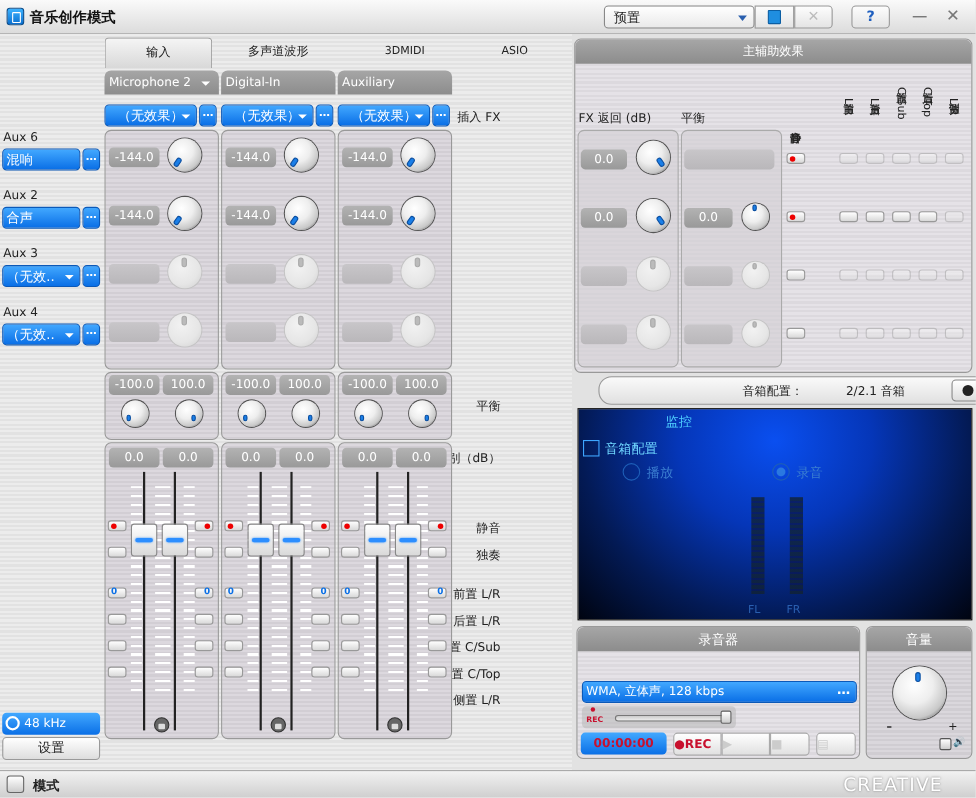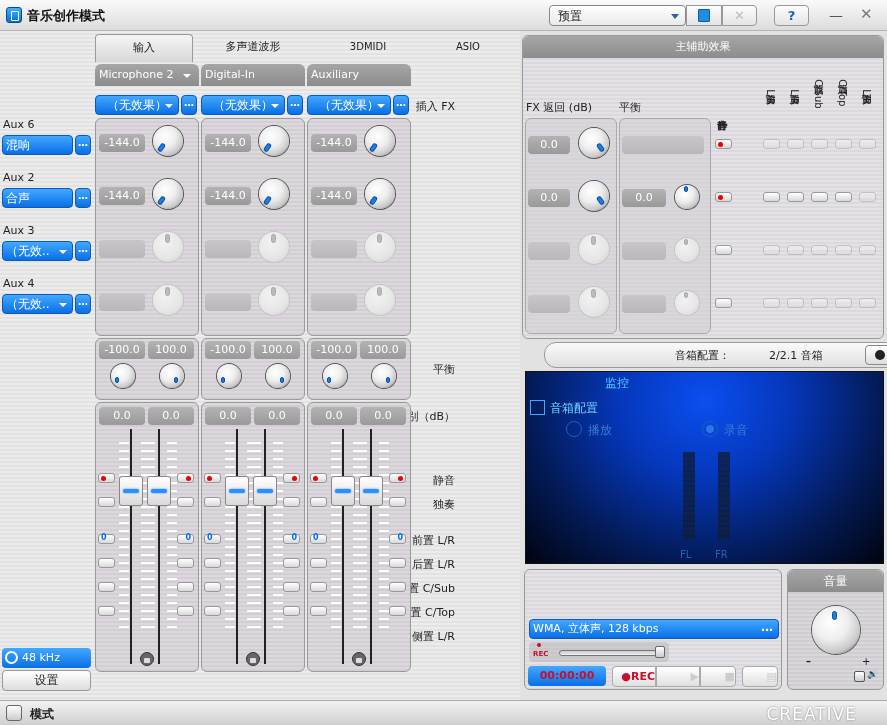--- a/index.html
+++ b/index.html
@@ -63,21 +63,21 @@
 .spkbtn:after{content:"";position:absolute;left:9px;top:4px;width:10px;height:10px;border-radius:50%;background:#222}
 .monitor{position:absolute;left:525px;top:371px;width:359px;height:193px;background:radial-gradient(ellipse at 50% 15%,#0a4ff0 0,#0536b8 35%,#031a55 70%,#000410 100%);border:1px solid #111}
 .mtab{position:absolute;top:0;height:23px;line-height:23px;text-align:center;font-size:12px}
 .meter{position:absolute;width:12px;background:repeating-linear-gradient(#123 0 3px,#0a1850 3px 5px);opacity:.8}
 .recbox{position:absolute;left:524px;top:569px;width:258px;height:121px;border:1px solid #999;border-radius:6px;background:repeating-linear-gradient(#e5e2e7 0 2px,#dcd9de 2px 4px)}
 .volbox{position:absolute;left:787px;top:569px;width:97px;height:121px;border:1px solid #999;border-radius:6px;background:repeating-linear-gradient(#dad7dc 0 2px,#d0cdd2 2px 4px)}
 .boxhead{position:absolute;left:0;top:0;height:22px;border-radius:6px 6px 0 0;background:linear-gradient(#a6a6a6,#8c8c8c);color:#fff;text-align:center;line-height:22px;font-size:12px}
 .slider-track{position:absolute;height:6px;border:1px solid #777;border-radius:3px;background:linear-gradient(#ccc,#eee)}
 .slider-thumb{position:absolute;width:10px;height:12px;border:1px solid #666;border-radius:2px;background:linear-gradient(#fff,#ccc)}
 .timebox{position:absolute;left:528px;top:666px;width:78px;height:20px;border-radius:4px;background:linear-gradient(#42a8ff,#0a6fe6);color:#c8102e;font-weight:bold;text-align:center;line-height:20px;font-size:11px}
-.tpbtn{position:absolute;top:666px;height:21px;background:linear-gradient(#fff,#e0e0e0);border:1px solid #aaa;text-align:right;line-height:19px;font-size:11px}
+.tpbtn{position:absolute;top:666px;height:21px;background:linear-gradient(#fff,#e0e0e0);border:1px solid #aaa;text-align:left;line-height:19px;font-size:11px}
 </style>
 </head>
 <body>
 
 <div class="titlebar">
   <div class="app-icon"></div>
   <div class="title">音乐创作模式</div>
   <div class="preset">
     <span>预置</span>
     <span class="caret"></span>
@@ -384,20 +384,21 @@
   <div style="position:absolute;left:62px;top:50px;color:#3b7ed0;font-size:12px">播放</div>
   <div style="position:absolute;left:176px;top:49px;width:16px;height:16px;border-radius:50%;border:1px solid #1e5fb8;background:radial-gradient(#2a78e0 35%,transparent 45%)"></div>
   <div style="position:absolute;left:198px;top:50px;color:#3b7ed0;font-size:12px">录音</div>
   <div class="meter" style="left:157px;top:80px;height:88px"></div>
   <div class="meter" style="left:192px;top:80px;height:88px"></div>
   <div style="position:absolute;left:154px;top:177px;color:#2a5fb0;font-size:10px">FL</div>
   <div style="position:absolute;left:189px;top:177px;color:#2a5fb0;font-size:10px">FR</div>
 </div>
 
 <div class="recbox">
+  <div class="boxhead" style="width:256px">录音器</div>
   <div class="bluebtn" style="left:4px;top:49px;width:250px"><span style="font-size:11px">WMA, 立体声, 128 kbps</span><span style="position:absolute;right:5px;top:0;font-weight:bold">…</span></div>
   <div style="position:absolute;left:4px;top:72px;width:140px;height:20px;border-radius:4px;background:rgba(180,180,180,.5)"></div>
   <div style="position:absolute;left:8px;top:80px;color:#c8102e;font-size:7px;font-weight:bold">REC</div>
   <div style="position:absolute;left:12px;top:73px;width:4px;height:4px;border-radius:50%;background:#c8102e"></div>
   <div class="slider-track" style="left:34px;top:80px;width:104px"></div>
   <div class="slider-thumb" style="left:130px;top:76px"></div>
 </div>
 <div class="timebox">00:00:00</div>
 <div class="tpbtn" style="left:612px;width:44px;border-radius:4px 0 0 4px;color:#c8102e;font-weight:bold"><span>●</span><span>REC</span></div>
 <div class="tpbtn" style="left:656px;width:44px;color:#ccc"><span>▶</span></div>

